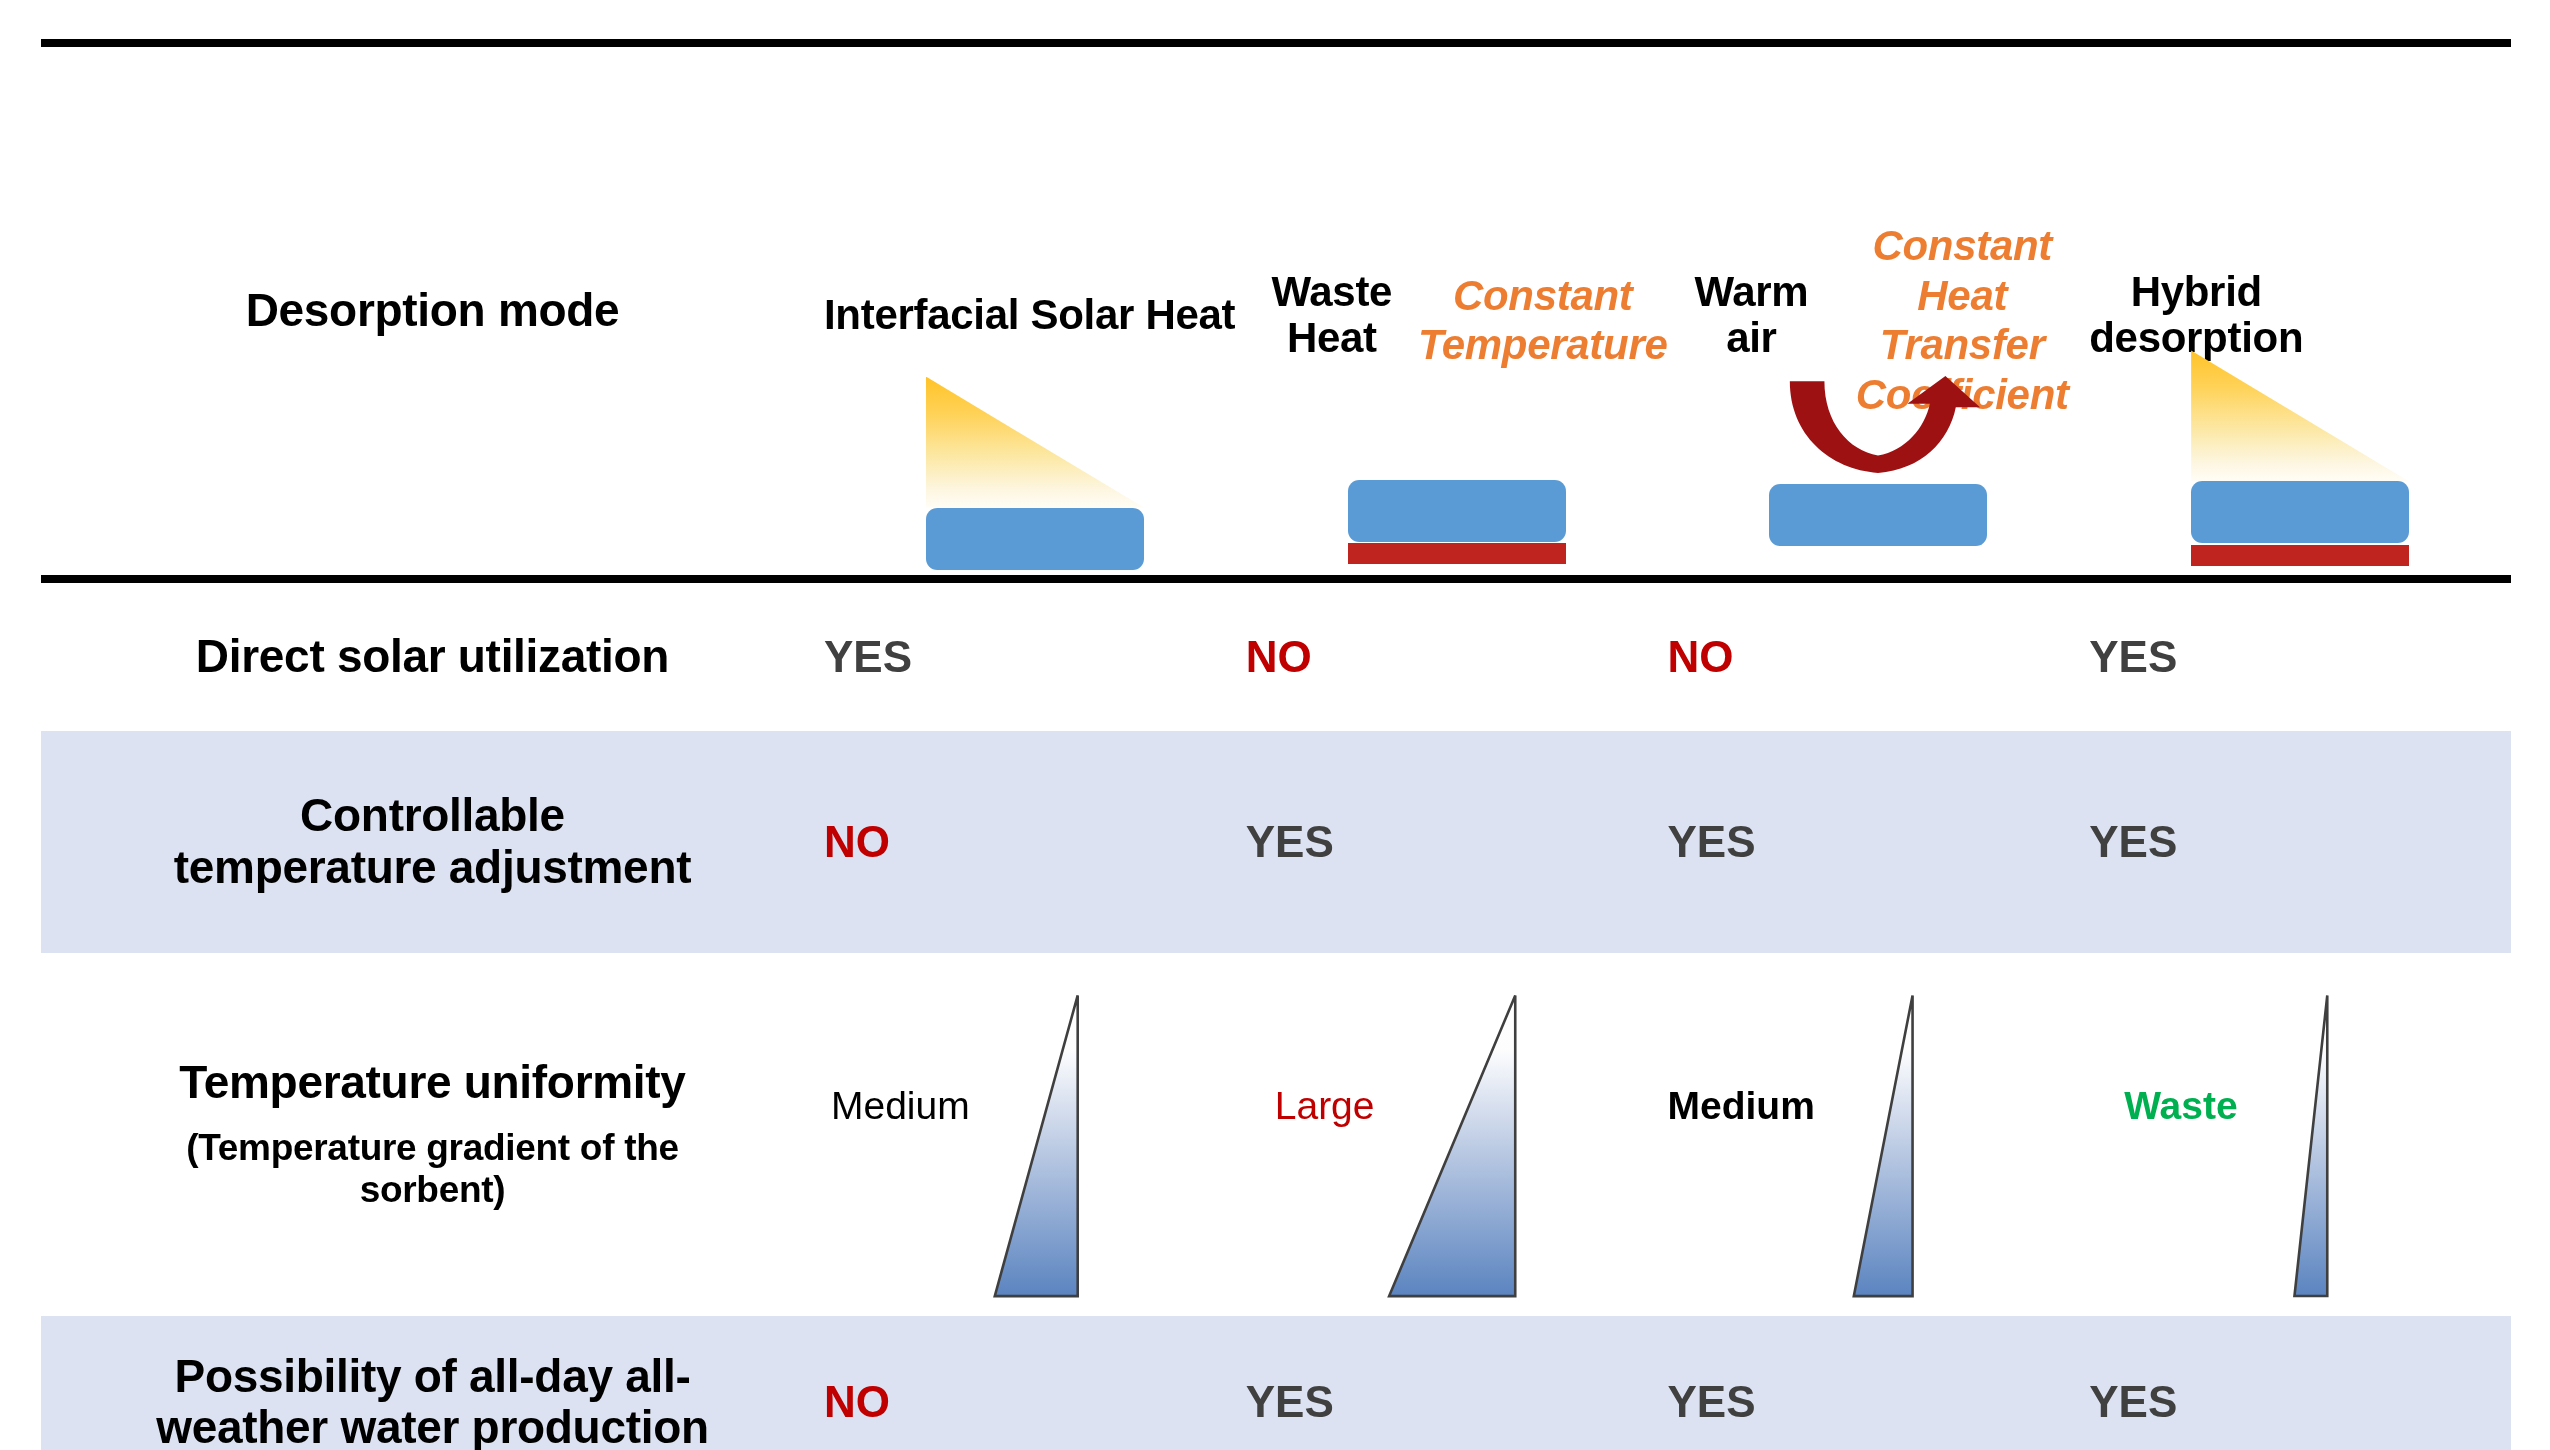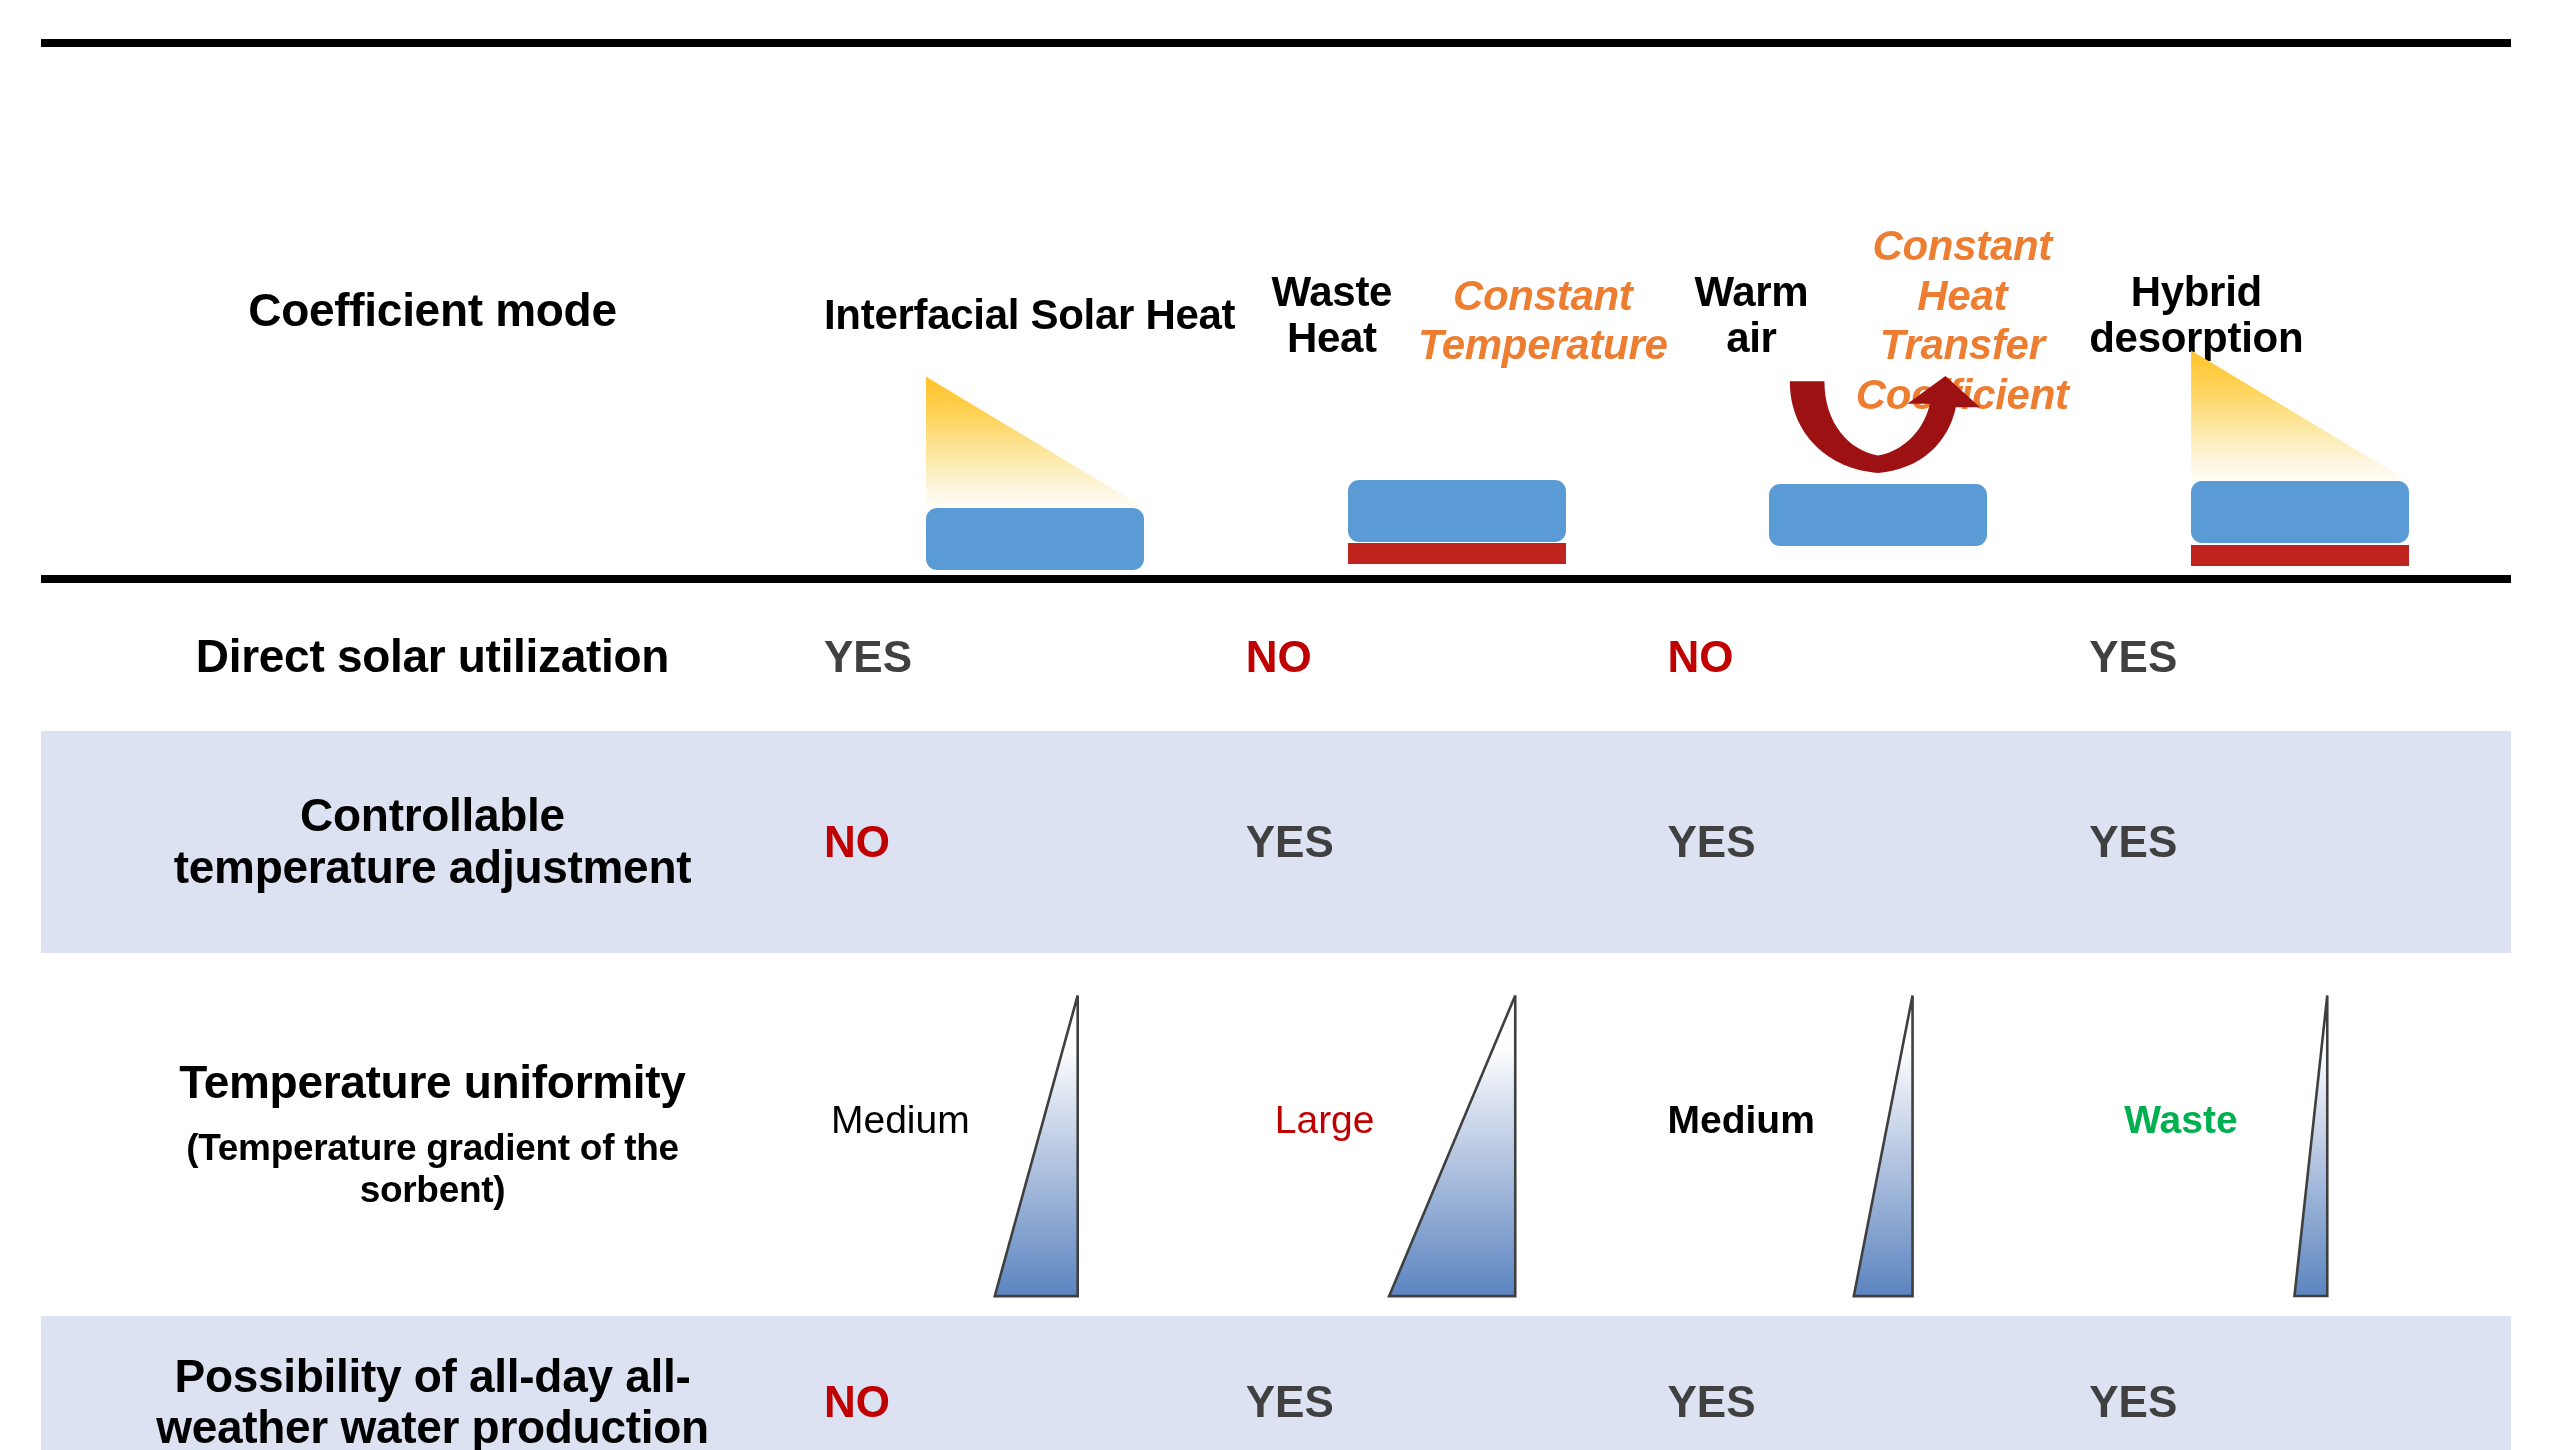--- a/index.html
+++ b/index.html
@@ -174,40 +174,40 @@
   .grad-wrap {
     position: relative;
     width: 100%;
     height: 346px;
     display: flex;
     align-items: flex-end;
     justify-content: center;
   }
   .grad-label {
     position: absolute;
-    top: 143px;
+    top: 129px;
     font-size: 39px;
     line-height: 1;
     white-space: nowrap;
   }
   .grad-tri { display: block; }
 </style>
 </head>
 <body>
 
 <div id="sheet">
 
   <div class="table">
 
     <div class="rule"></div>
 
     <div class="row row-header">
 
       <div class="c-label">
-        <div class="rowlabel-big">Coefficient mode</div>
+        <div class="rowlabel-big">Desorption mode</div>
       </div>
 
       <div class="c-col">
         <div class="hdr-title">Interfacial Solar Heat</div>
         <div class="icon-area">
           <div class="icon-stack">
             <div class="sun-wedge on"></div>
             <div class="sorbent"></div>
           </div>
         </div>

